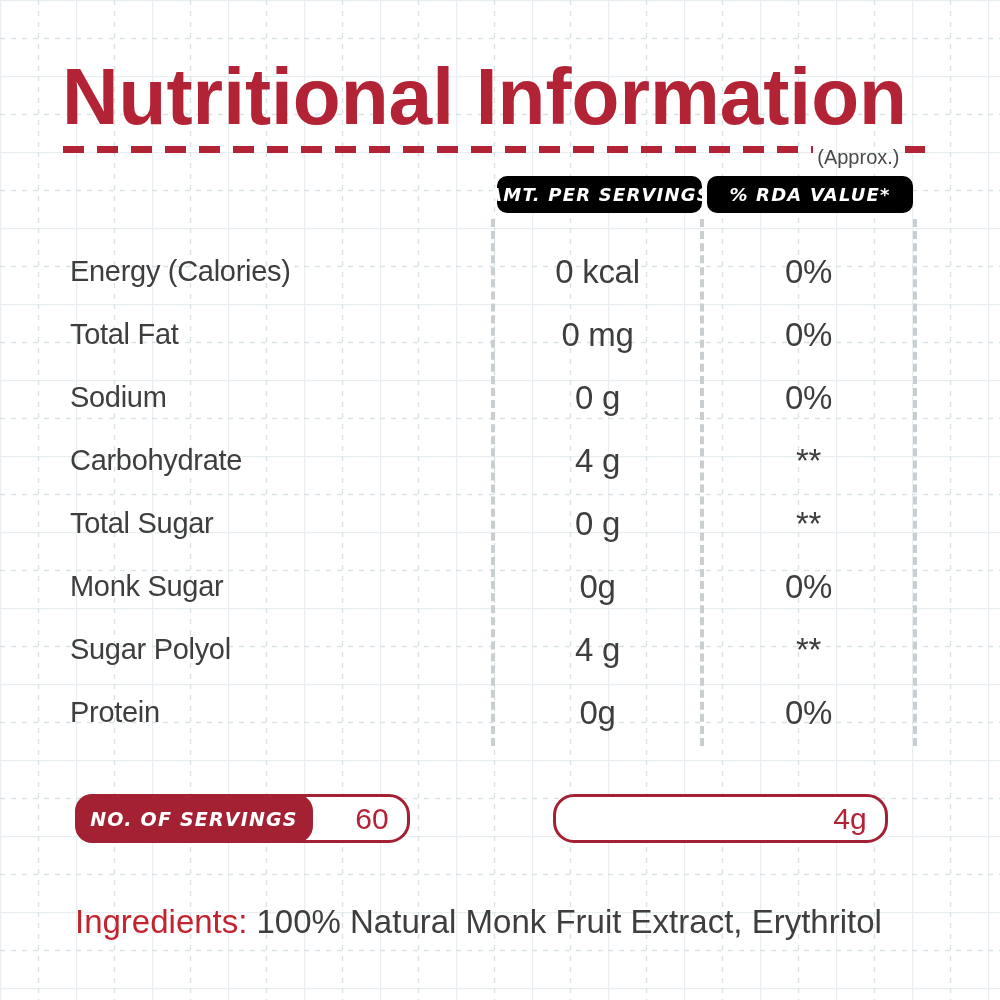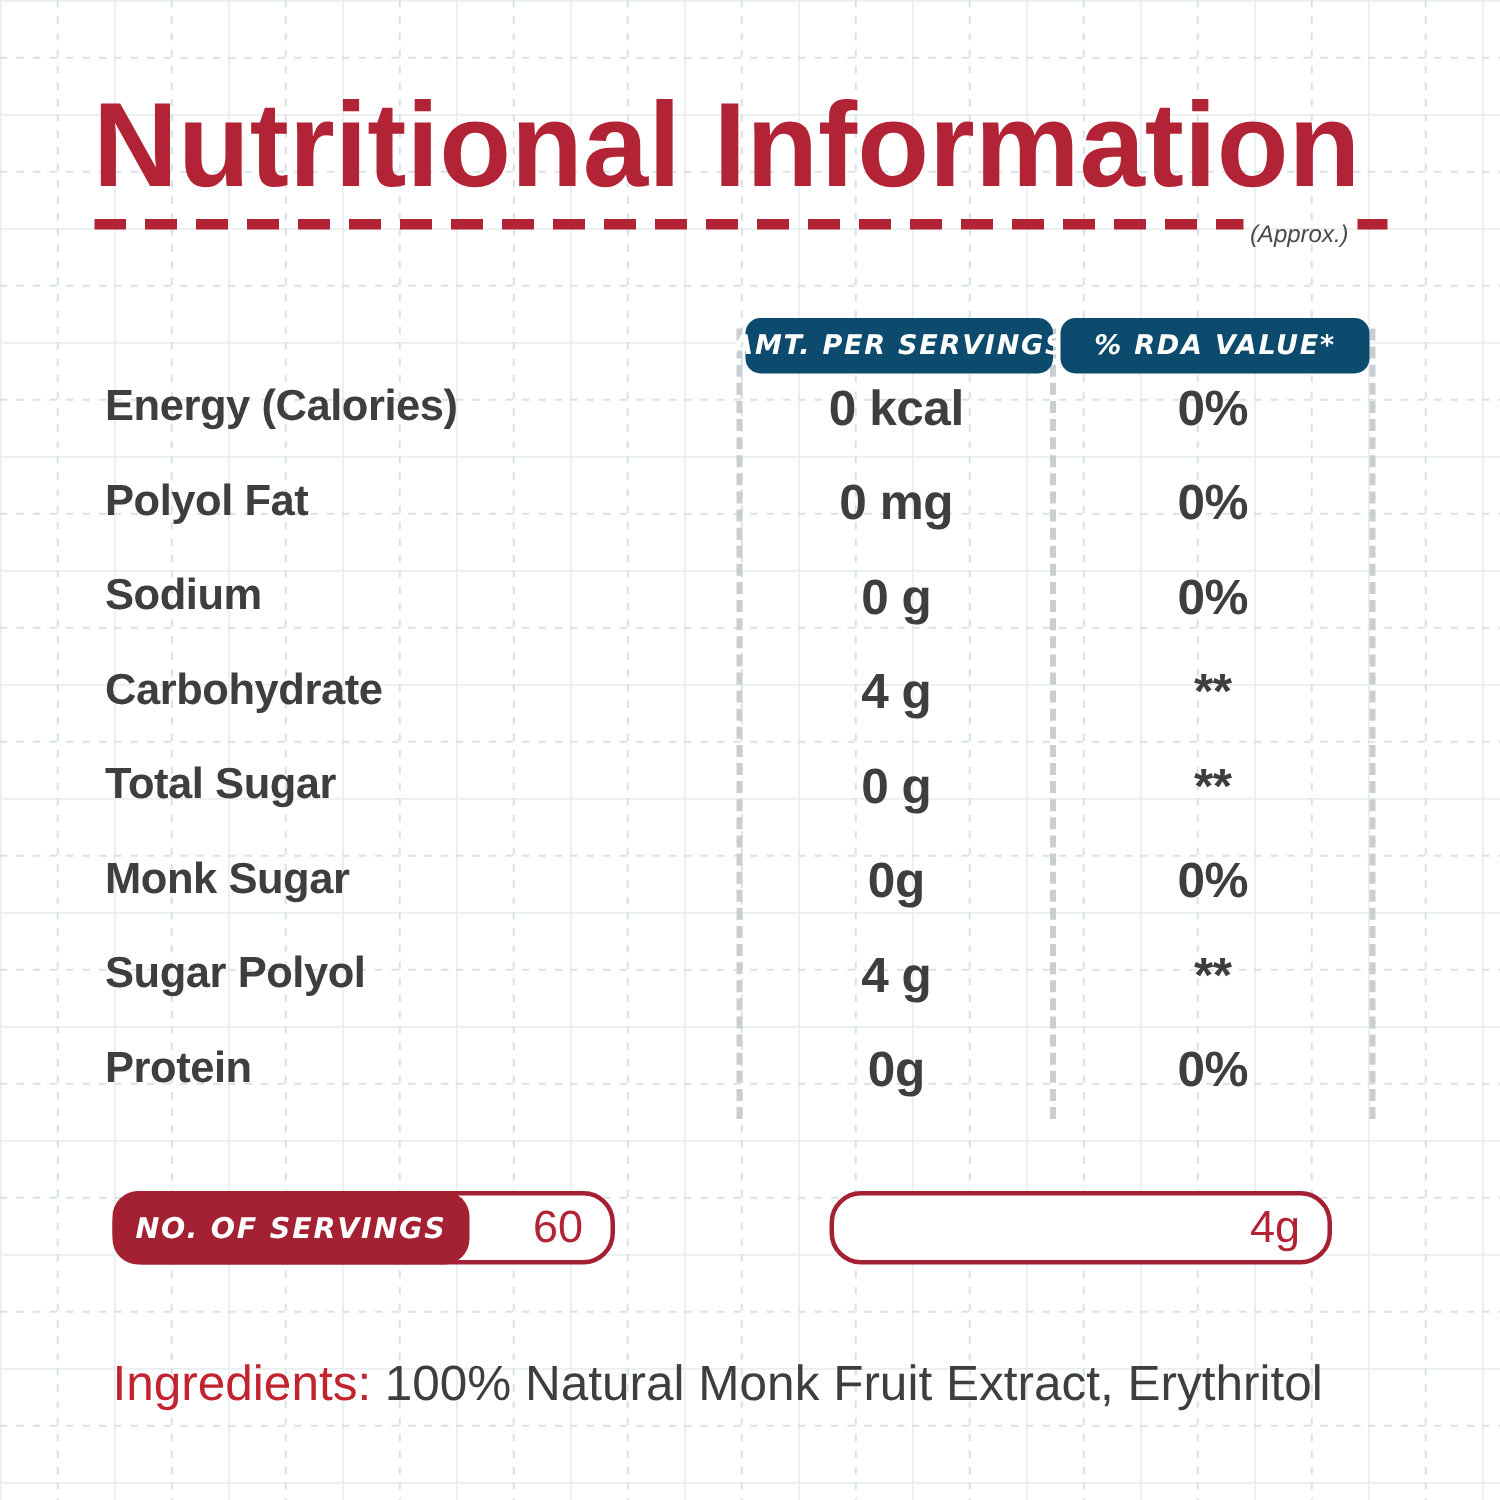--- a/index.html
+++ b/index.html
@@ -38,63 +38,60 @@
     left:63px;top:140px;
     width:862px;height:18px;
     display:flex;align-items:center;
     z-index:2;
   }
   .dash-strip{
     height:7px;width:768px;
     background:repeating-linear-gradient(90deg,#b32336 0 21px,transparent 21px 34px);
   }
   .approx-note{
-    font-size:16px;
+    font-size:20px;
     color:#4a4a4a;
     margin:16px 6px 0 4px;
     white-space:nowrap;
-    font-style:italic;
   }
   .end-dash{
     height:7px;width:20px;
     background:#b32336;
   }
   
   .col-badge{
     position:absolute;
     top:176px;height:37px;
-    background:#0c4a6e;
+    background:#000000;
     border-radius:10px;
     display:flex;align-items:center;justify-content:center;
     color:#ffffff;
     font-family:"DejaVu Sans", sans-serif;
     font-weight:bold;font-style:italic;
     font-size:18px;letter-spacing:1.2px;
     z-index:2;
     white-space:nowrap;
-    margin-top:36px;
   }
   .badge-amt{left:497px;width:205px;}
   .badge-rda{left:707px;width:206px;}
   
   .col-sep{
     position:absolute;
     top:219px;height:527px;width:0;
     border-left:4px dashed #c9ced1;
     z-index:1;
   }
   .sep-1{left:491px;}
   .sep-2{left:700px;}
   .sep-3{left:913px;}
   
   .table{
     position:absolute;
     left:0;top:240px;width:1000px;
     z-index:2;
-    font-weight:bold;
   }
   .row{
     display:grid;
     grid-template-columns:70px 423px 209px 213px;
     height:63px;
     align-items:center;
   }
   .c-pad{height:1px;}
   .c-label{
     font-size:29px;color:#3e3e3e;
@@ -183,21 +180,21 @@
 
     <div class="row">
       <div class="c-pad"></div>
       <div class="c-label">Energy (Calories)</div>
       <div class="c-amt">0 kcal</div>
       <div class="c-rda">0%</div>
     </div>
 
     <div class="row">
       <div class="c-pad"></div>
-      <div class="c-label">Polyol Fat</div>
+      <div class="c-label">Total Fat</div>
       <div class="c-amt">0 mg</div>
       <div class="c-rda">0%</div>
     </div>
 
     <div class="row">
       <div class="c-pad"></div>
       <div class="c-label">Sodium</div>
       <div class="c-amt">0 g</div>
       <div class="c-rda">0%</div>
     </div>

